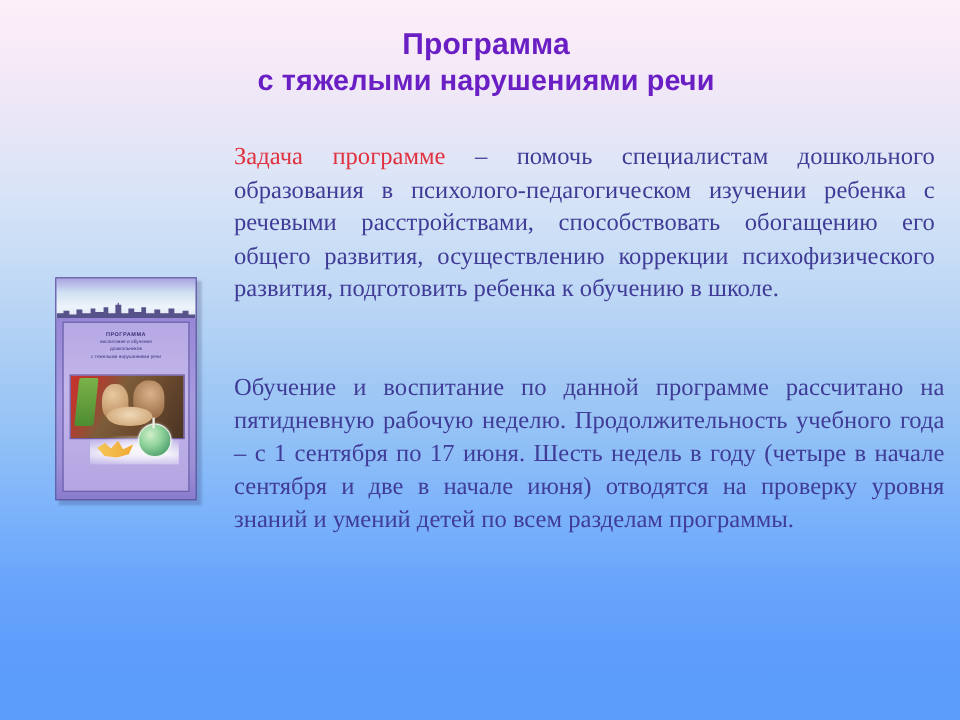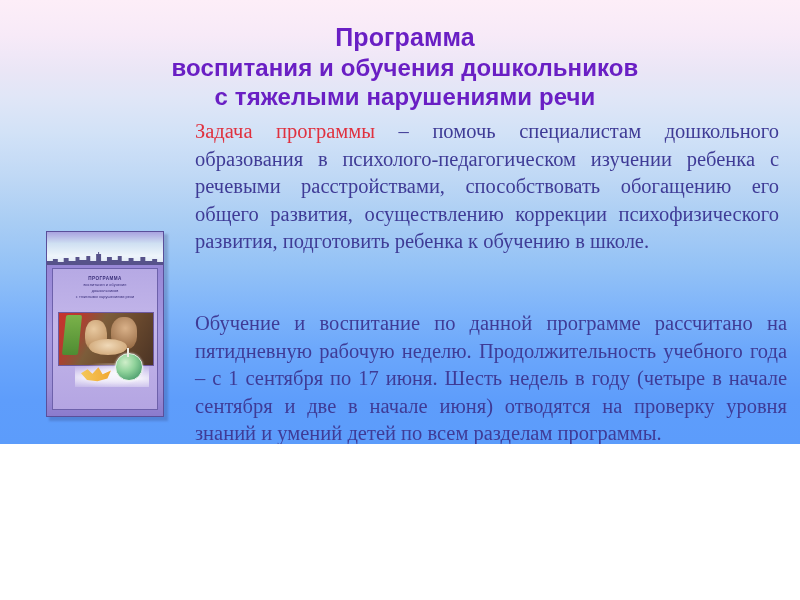--- a/index.html
+++ b/index.html
@@ -9,21 +9,21 @@
   body {
     width: 800px;
     height: 600px;
     overflow: hidden;
     font-family: "Liberation Serif", serif;
   }
 
   #slide {
     position: relative;
     width: 800px;
-    height: 444px;
+    height: 600px;
     background: linear-gradient(to bottom,
         #fdeef8 0%,
         #f7eaf8 8%,
         #eae6f6 16%,
         #e0e6f7 22%,
         #d2e2f7 30%,
         #bfd8f5 40%,
         #a9cdf4 50%,
         #94c2f6 60%,
         #7eb4fa 70%,
@@ -236,21 +236,20 @@
                 radial-gradient(ellipse at 85% 65%, rgba(255,255,255,0.85) 0%, rgba(255,255,255,0.0) 62%);
   }
 </style>
 </head>
 <body>
 
 <div id="slide">
 
   <div id="title-block">
     <span class="tline l1">Программа</span>
-    <span class="tline l2">воспитания и обучения дошкольников</span>
     <span class="tline l3">с тяжелыми нарушениями речи</span>
   </div>
 
   <div id="book-wrap">
     <div id="book-shadow"></div>
     <div id="book">
 
       <div id="book-sky">
         <svg class="skyline" viewBox="0 0 118 13" preserveAspectRatio="none">
           <path d="M0 13 L0 9 L6 9 L6 7 L11 7 L11 10 L17 10 L17 6 L22 6 L22 9 L29 9 L29 5 L33 5 L33 8
@@ -278,17 +277,17 @@
         <div id="cloudpuff"></div>
         <div id="star"></div>
         <div id="globe">
           <div class="pin"></div>
         </div>
       </div>
 
     </div>
   </div>
 
-  <div class="body-par" id="par-1"><span class="accent">Задача программы</span><span> – помочь специалистам дошкольного образования в психолого-педагогическом изучении ребенка с речевыми расстройствами, способствовать обогащению его общего развития, осуществлению коррекции психофизического развития, подготовить ребенка к обучению в школе.</span></div>
+  <div class="body-par" id="par-1"><span class="accent">Задача программе</span><span> – помочь специалистам дошкольного образования в психолого-педагогическом изучении ребенка с речевыми расстройствами, способствовать обогащению его общего развития, осуществлению коррекции психофизического развития, подготовить ребенка к обучению в школе.</span></div>
 
   <div class="body-par" id="par-2"><span>Обучение и воспитание по данной программе рассчитано на пятидневную рабочую неделю. Продолжительность учебного года – с 1 сентября по 17 июня. Шесть недель в году (четыре в начале сентября и две в начале июня) отводятся на проверку уровня знаний и умений детей по всем разделам программы.</span></div>
 
 </div>
 
 </body></html>

